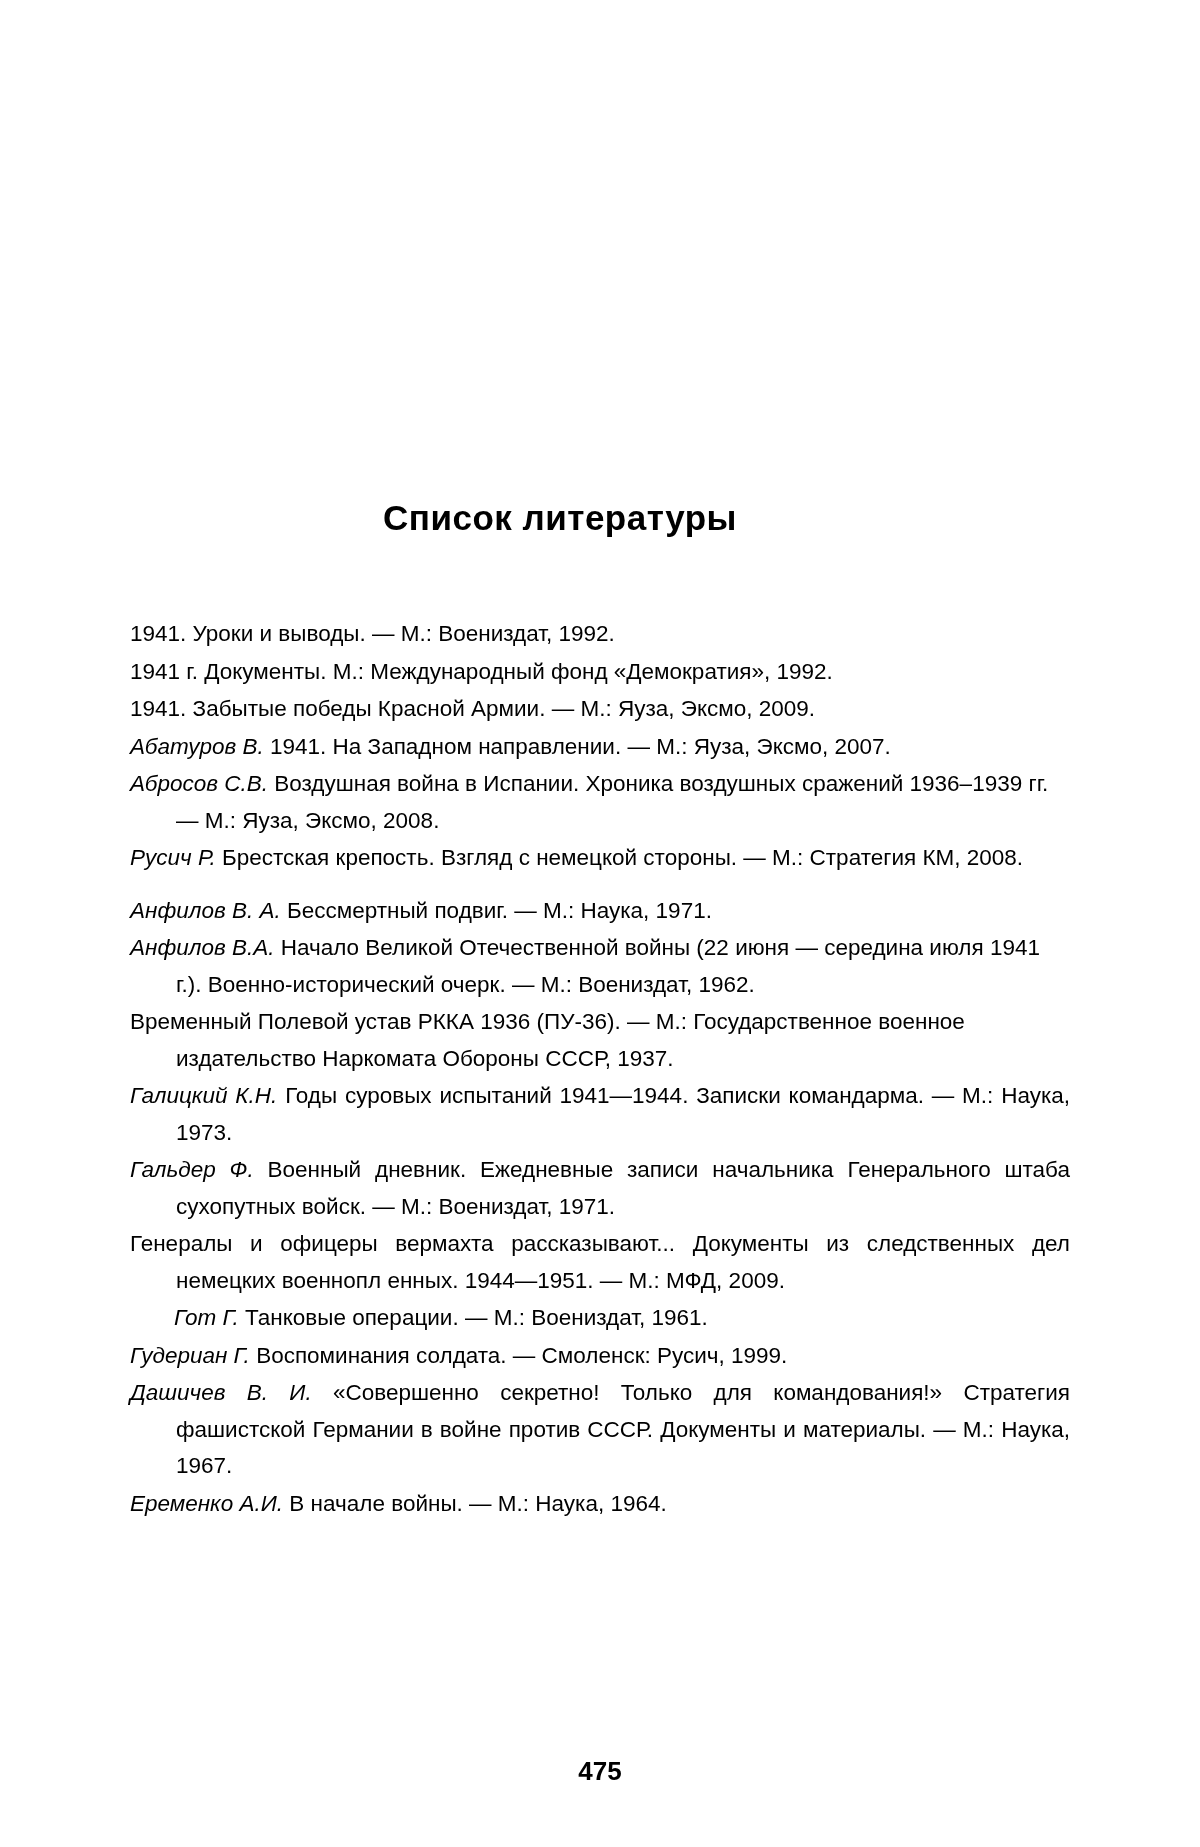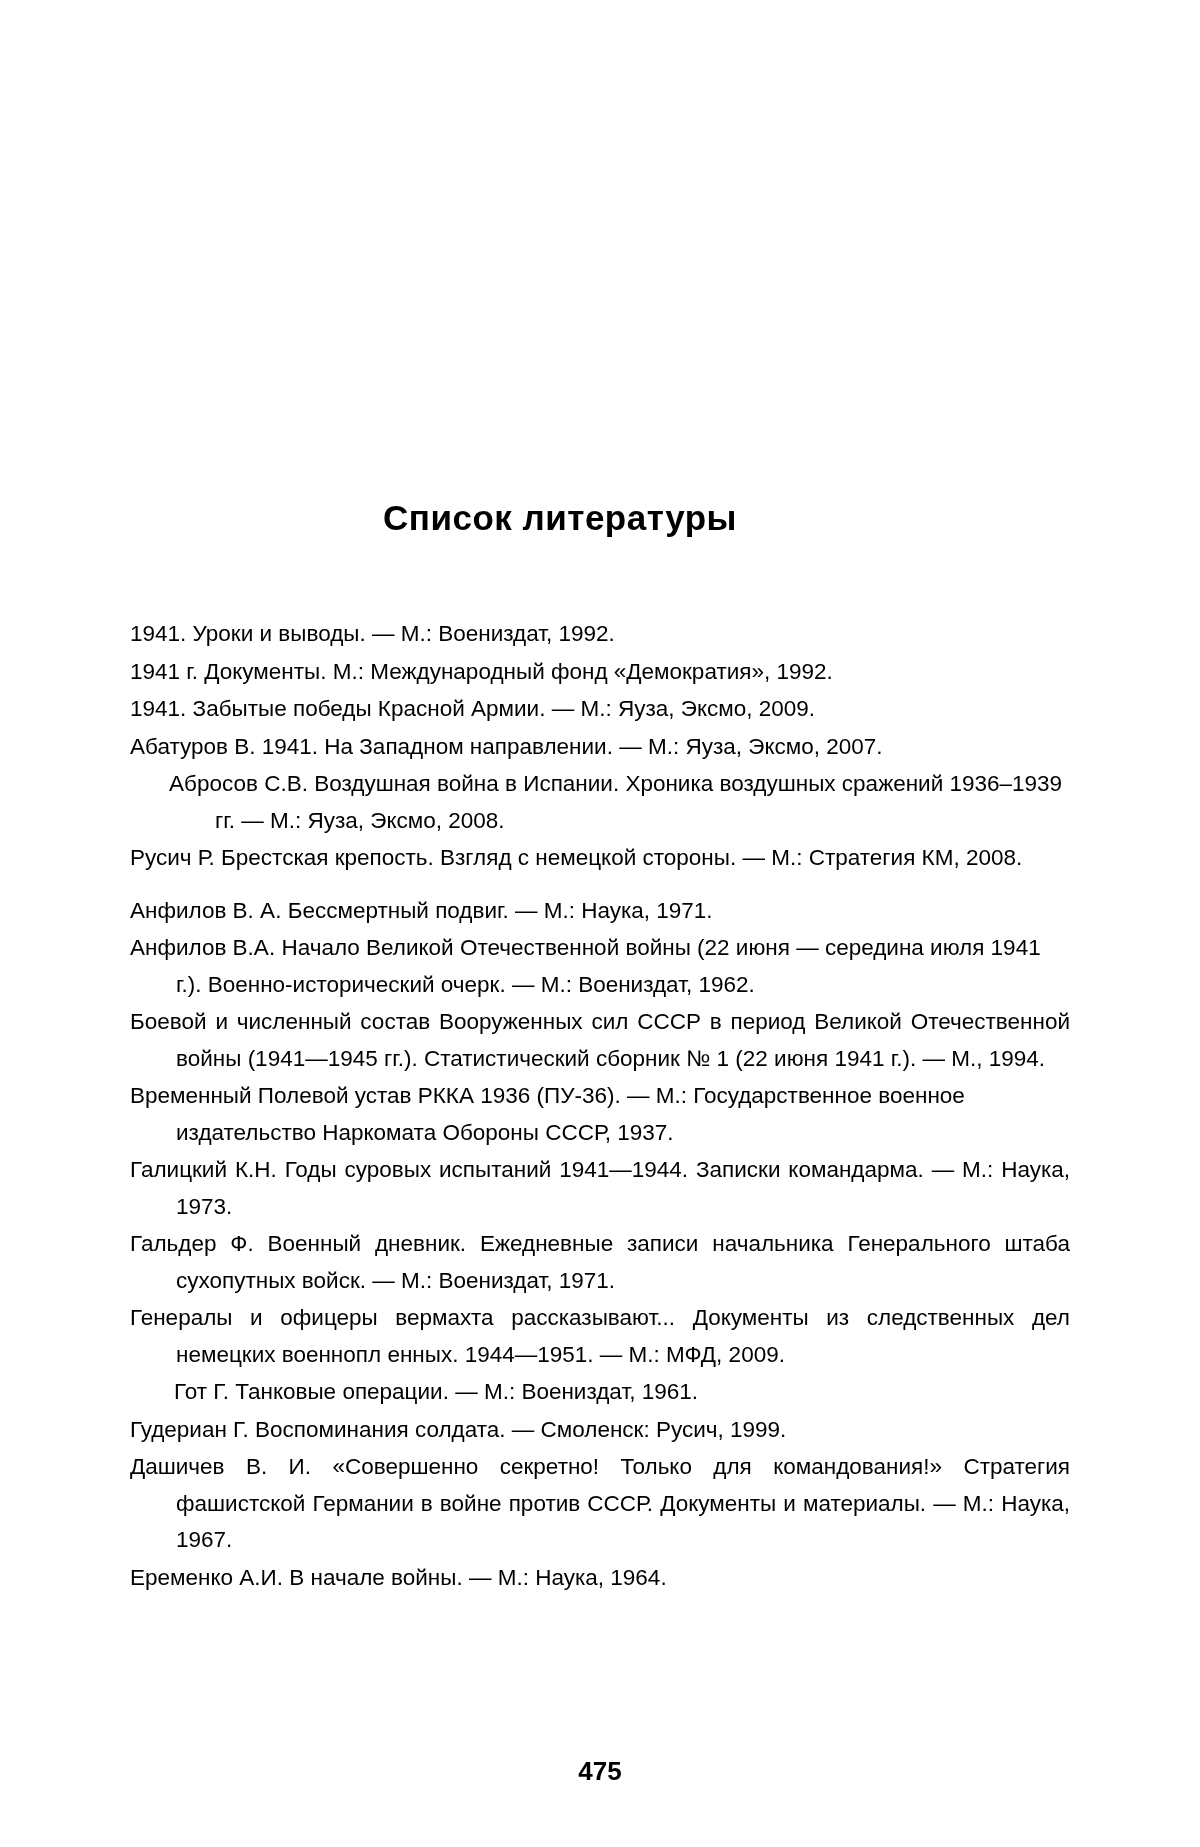--- a/index.html
+++ b/index.html
@@ -40,20 +40,21 @@
   .refs li {
     font-size: 22.5px;
     line-height: 36.5px;
     text-align: justify;
     text-justify: inter-word;
     padding-left: 46px;
     text-indent: -46px;
     margin-bottom: 1px;
   }
   .refs li .ital {
+    font-style: italic;
   }
   .page-number {
     position: absolute;
     bottom: 60px;
     left: 0;
     width: 1200px;
     text-align: center;
     font-size: 26px;
     font-weight: bold;
   }
@@ -63,25 +64,24 @@
 
 <div class="page">
 
   <h1 class="title">Список литературы</h1>
 
   <ul class="refs">
       <li style="text-align: left;"><span>1941. Уроки и выводы. — М.: Воениздат, 1992.</span></li>
       <li style="text-align: left;"><span>1941 г. Документы. М.: Международный фонд «Демократия», 1992.</span></li>
       <li style="text-align: left;"><span>1941. Забытые победы Красной Армии. — М.: Яуза, Эксмо, 2009.</span></li>
       <li><span class="ital">Абатуров В.</span><span> 1941. На Западном направлении. — М.: Яуза, Эксмо, 2007.</span></li>
-      <li style="text-align: left; margin-left: 39px;"><span class="ital">Абросов С.В.</span><span> Воздушная война в Испании. Хроника воздушных сражений 1936–1939 гг. — М.: Яуза, Эксмо, 2008.</span></li>
+      <li style="text-align: left;"><span class="ital">Абросов С.В.</span><span> Воздушная война в Испании. Хроника воздушных сражений 1936–1939 гг. — М.: Яуза, Эксмо, 2008.</span></li>
       <li style="text-align: left;"><span class="ital">Русич Р.</span><span> Брестская крепость. Взгляд с немецкой стороны. — М.: Стратегия КМ, 2008.</span></li>
       <li style="text-align: left; margin-top: 16px;"><span class="ital">Анфилов В. А.</span><span> Бессмертный подвиг. — М.: Наука, 1971.</span></li>
       <li style="text-align: left;"><span class="ital">Анфилов В.А.</span><span> Начало Великой Отечественной войны (22 июня — середина июля 1941 г.). Военно-исторический очерк. — М.: Воениздат, 1962.</span></li>
-      <li><span>Боевой и численный состав Вооруженных сил СССР в период Великой Отечественной войны (1941—1945 гг.). Статистический сборник № 1 (22 июня 1941 г.). — М., 1994.</span></li>
       <li style="text-align: left;"><span>Временный Полевой устав РККА 1936 (ПУ-36). — М.: Государственное военное издательство Наркомата Обороны СССР, 1937.</span></li>
       <li><span class="ital">Галицкий К.Н.</span><span> Годы суровых испытаний 1941—1944. Записки командарма. — М.: Наука, 1973.</span></li>
       <li><span class="ital">Гальдер Ф.</span><span> Военный дневник. Ежедневные записи начальника Генерального штаба сухопутных войск. — М.: Воениздат, 1971.</span></li>
       <li><span>Генералы и офицеры вермахта рассказывают... Документы из следственных дел немецких военнопл енных. 1944—1951. — М.: МФД, 2009.</span></li>
       <li style="text-align: left; margin-left: 44px;"><span class="ital">Гот Г.</span><span> Танковые операции. — М.: Воениздат, 1961.</span></li>
       <li style="text-align: left;"><span class="ital">Гудериан Г.</span><span> Воспоминания солдата. — Смоленск: Русич, 1999.</span></li>
       <li><span class="ital">Дашичев В. И.</span><span> «Совершенно секретно! Только для командования!» Стратегия фашистской Германии в войне против СССР. Документы и материалы. — М.: Наука, 1967.</span></li>
       <li style="text-align: left;"><span class="ital">Еременко А.И.</span><span> В начале войны. — М.: Наука, 1964.</span></li>
     </ul>
 

